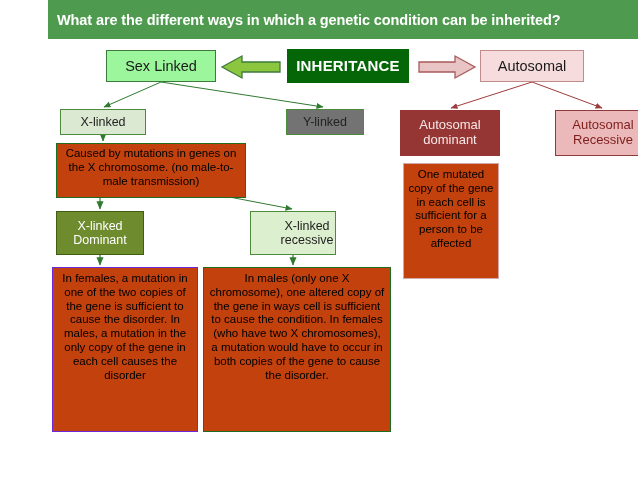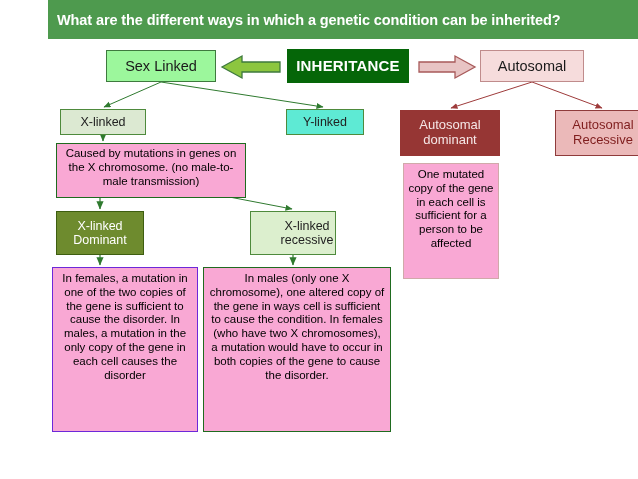--- a/index.html
+++ b/index.html
@@ -93,21 +93,21 @@
   
   .n-xlinked {
     left: 12px; top: 109px; width: 86px; height: 26px;
     background: #DCE9D2;
     border: 1px solid #4E8A3C;
     font-size: 12.5px;
     color: #222;
   }
   .n-ylinked {
     left: 238px; top: 109px; width: 78px; height: 26px;
-    background: #5eead4;
+    background: #737373;
     border: 1px solid #4E8A3C;
     font-size: 12.5px;
     color: #222;
   }
 
   
   .n-autodom {
     left: 352px; top: 110px; width: 100px; height: 46px;
     background: #963634;
     border: 0;
@@ -138,21 +138,21 @@
     border: 1px solid #4E8A3C;
     color: #222;
     font-size: 12.5px;
     padding-left: 28px;
   }
 
   
   .textbox {
     position: absolute;
     box-sizing: border-box;
-    background: #f9a8d4;
+    background: #c2410c;
     text-align: center;
     line-height: 1.2;
     display: flex;
     align-items: flex-start;
     justify-content: center;
   }
   .textbox > span { display: block; width: 100%; }
 
   .t-xlinked-desc {
     left: 8px; top: 143px; width: 190px; height: 55px;

